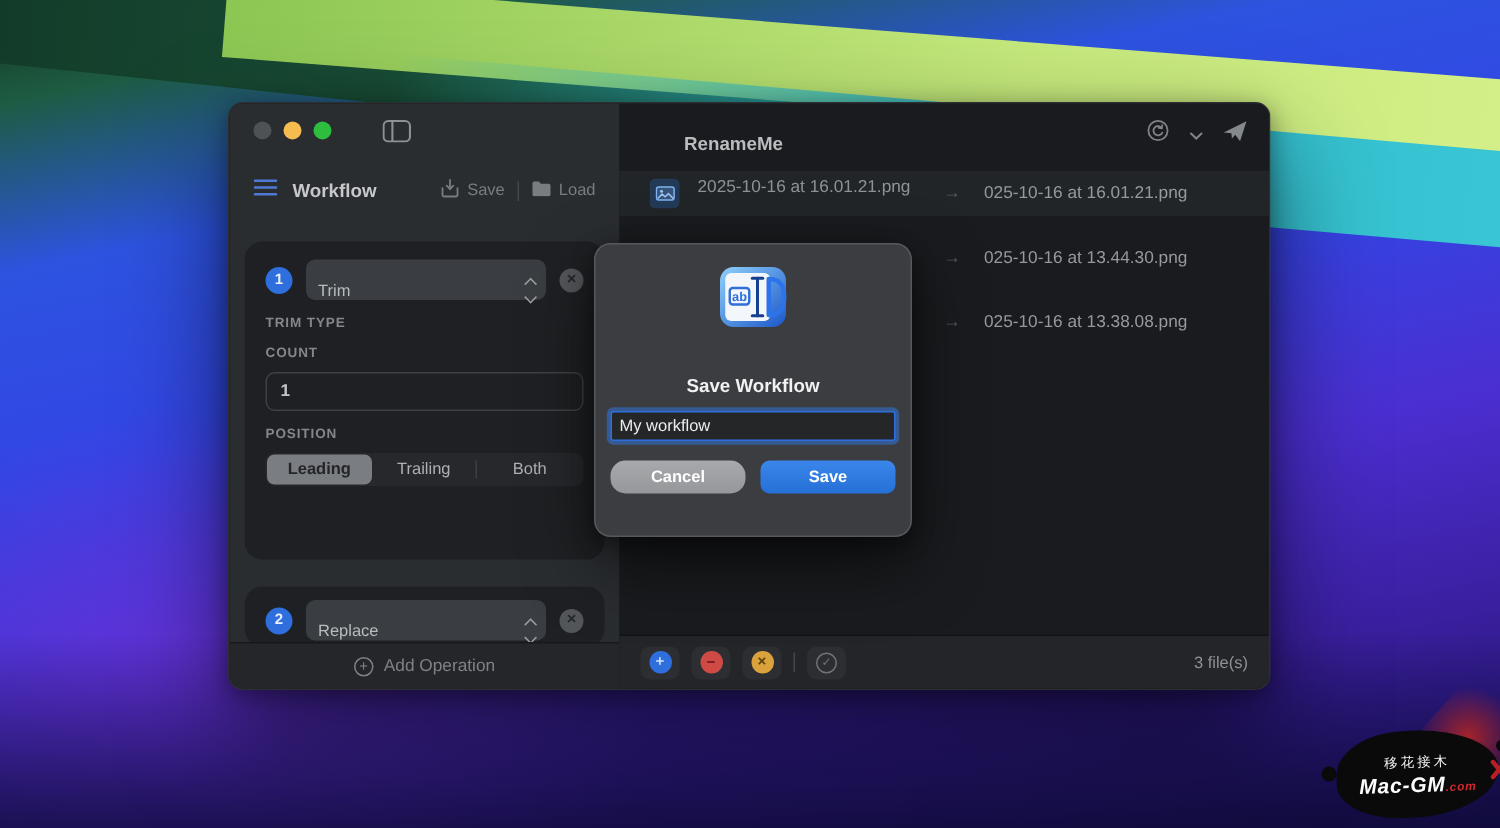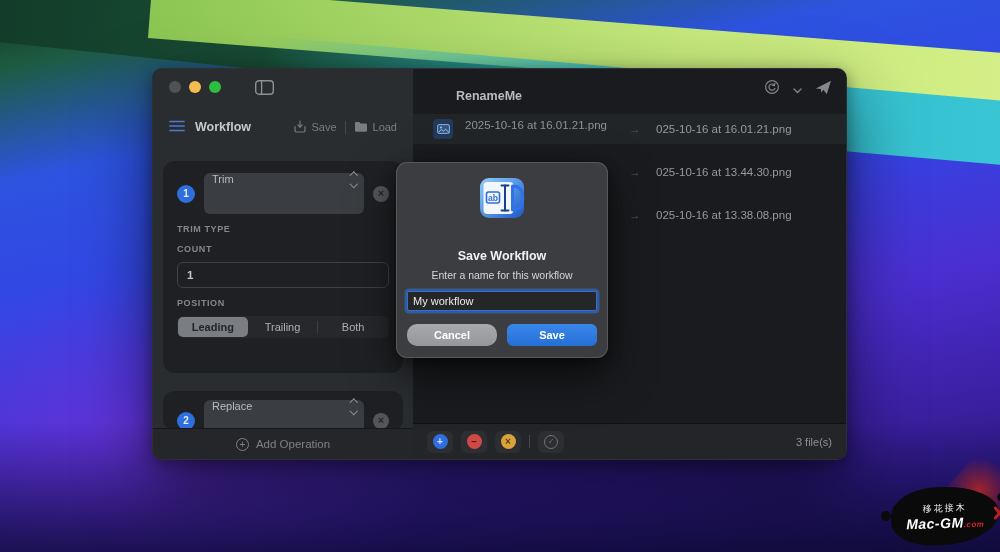--- a/index.html
+++ b/index.html
@@ -37,21 +37,21 @@
   .wf-actions{margin-left:auto;display:flex;align-items:center;gap:8px;color:#797c80;font-size:11px;}
   .wf-btn{display:flex;align-items:center;gap:5px;cursor:default;}
   .vdiv{width:1px;height:13px;background:#45484b;}
 
   .card{background:#1e2023;border-radius:12px;margin:0 10px;overflow:hidden;}
   .card1{margin-top:20px;height:212px;box-sizing:border-box;padding:12px 14px;}
   .card2{margin-top:18px;height:40px;box-sizing:border-box;padding:9px 14px;}
   .op-row{display:flex;align-items:center;gap:9px;}
   .badge{width:18px;height:18px;border-radius:50%;background:#2e6edd;color:#e8eefb;
     font-size:10px;font-weight:bold;display:flex;align-items:center;justify-content:center;flex:none;}
-  .op-select{flex:1;height:41px;background:#3a3d41;border-radius:6px;display:flex;align-items:flex-start;
+  .op-select{flex:1;height:27px;background:#3a3d41;border-radius:6px;display:flex;align-items:flex-end;
     padding:0 8px;color:#b9bcbe;font-size:11px;box-sizing:border-box;}
   .op-select .spacer{flex:1;}
   .op-close{width:16px;height:16px;border-radius:50%;background:#53565a;color:#25272a;
     font-size:11px;font-weight:bold;line-height:15px;text-align:center;flex:none;}
   .flabel{margin-top:10px;font-size:9px;letter-spacing:.6px;color:#85888b;font-weight:bold;}
   .fselect{margin-top:8px;height:26px;border:1px solid #3e4145;border-radius:6px;display:flex;
     align-items:center;padding:0 9px;color:#c7c9cb;font-size:11.5px;font-weight:bold;box-sizing:border-box;}
   .fselect .spacer{flex:1;}
   .finput{margin-top:8px;height:26px;border:1px solid #3e4145;border-radius:6px;display:flex;
     align-items:center;padding:0 9px;color:#c2c4c6;font-size:11.5px;font-weight:bold;box-sizing:border-box;background:transparent;}
@@ -329,21 +329,20 @@
         <text x="14" y="23.8" font-size="8.5" font-weight="bold" fill="#2e6fd8" text-anchor="middle" font-family="Liberation Sans, sans-serif">ab</text>
         <g stroke="#173f8f" stroke-width="2" stroke-linecap="round">
             <path d="M22.5 8.5h7"></path>
             <path d="M26 8.5v25"></path>
             <path d="M22.5 33.5h7"></path>
           </g>
         <path d="M33.5 9v24M33.5 9c8 0 10.3 5 10.3 12s-2.3 12-10.3 12" fill="none" stroke="#2d73ea" stroke-width="3" stroke-linecap="round"></path>
       </svg>
     </span>
     <div class="d-title">Save Workflow</div>
-    <div class="d-sub">Enter a name for this workflow</div>
     <input class="d-input" type="text" value="My workflow" style="">
     <div class="d-btns">
       <button class="d-btn d-cancel">Cancel</button>
       <button class="d-btn d-save">Save</button>
     </div>
   </div>
 
   <div class="splat">
     <span class="wm-cn">移花接木</span>
     <span class="wm-brand"><span>Mac-GM</span><span class="wm-com">.com</span></span>

